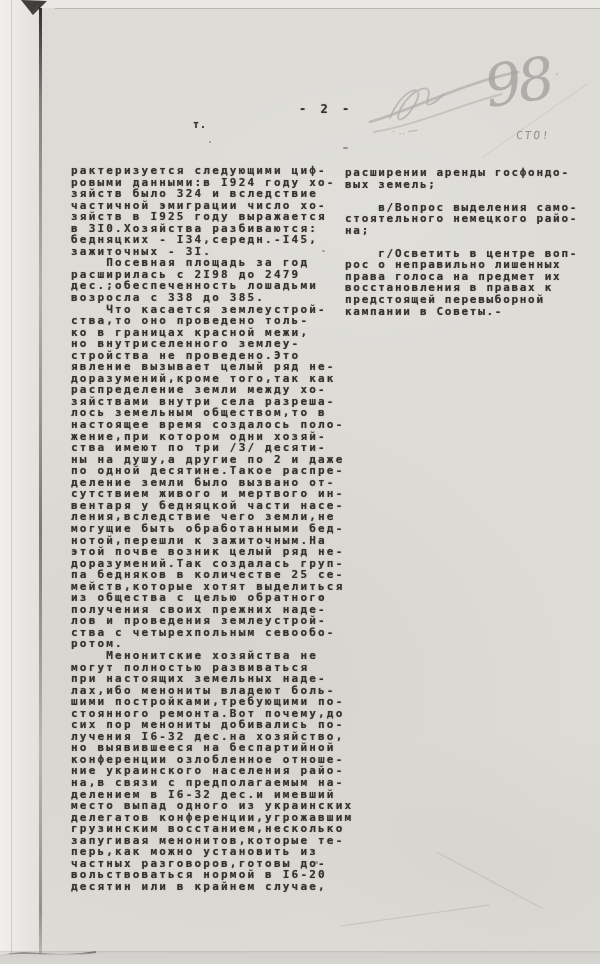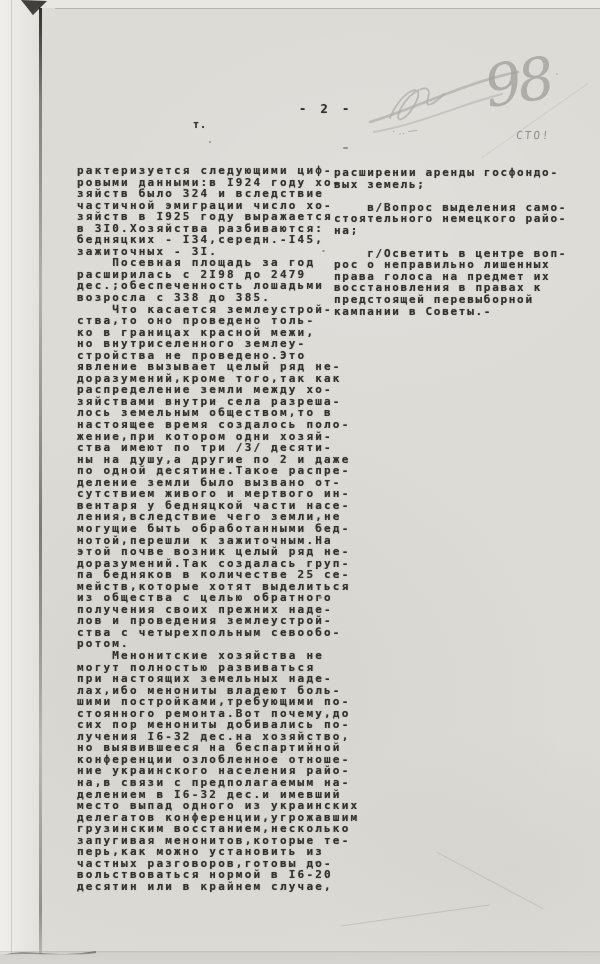--- a/index.html
+++ b/index.html
@@ -40,22 +40,22 @@
   .bottom-band{
     position:absolute;left:0;right:0;top:951px;height:13px;
     background:linear-gradient(180deg, rgba(140,138,132,.35) 0, rgba(140,138,132,.12) 2px, #d2d1cd 4px, #d6d5d1 100%);
   }
   .typewriter{
     color:#34322e;font-weight:700;font-size:11px;line-height:11.55px;
     letter-spacing:2.2px;white-space:pre;
     text-shadow:0 0 1px rgba(52,50,46,.55);
   }
   .tline{height:11.55px;}
-  .col-left{position:absolute;left:77px;top:165px;width:292px;}
-  .col-right{position:absolute;left:334px;top:167px;width:245px;letter-spacing:1.7px;}
+  .col-left{position:absolute;left:71px;top:165px;width:292px;}
+  .col-right{position:absolute;left:345px;top:167px;width:245px;letter-spacing:1.7px;}
   .page-number{position:absolute;left:299px;top:104px;font-size:12px;letter-spacing:3.5px;}
   .stray-mark{position:absolute;left:193px;top:119px;font-size:10px;letter-spacing:1px;}
   .bleed-text{
     position:absolute;left:516px;top:129px;font-size:11px;letter-spacing:2px;
     color:rgba(85,83,78,.55);text-shadow:none;transform:skewX(-6deg);
   }
   .pencil-smudge{
     position:absolute;left:392px;top:125px;font-size:10px;letter-spacing:3px;
     color:rgba(110,108,102,.5);text-shadow:none;transform:rotate(-4deg);
     font-family:"DejaVu Serif", serif;font-style:italic;

